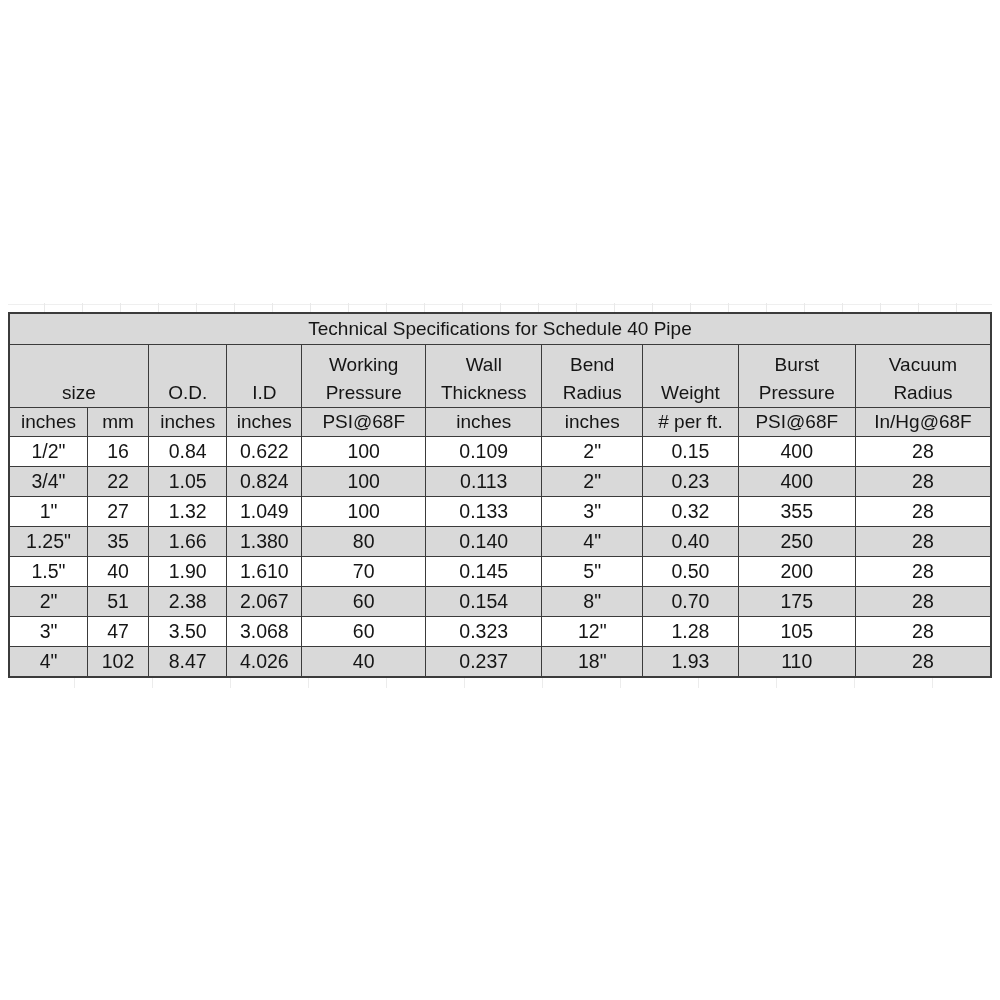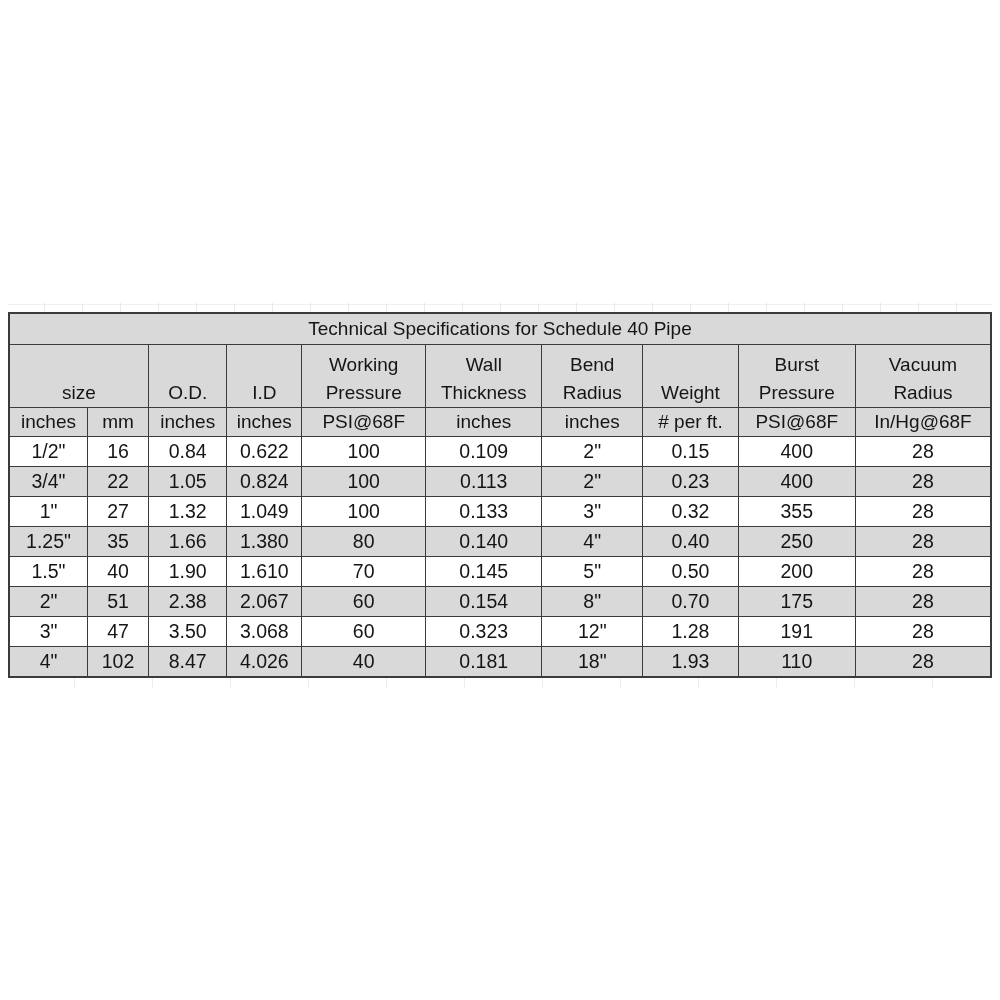--- a/index.html
+++ b/index.html
@@ -214,30 +214,30 @@
           </tr>
           <tr>
             <td>3"</td>
             <td>47</td>
             <td>3.50</td>
             <td>3.068</td>
             <td>60</td>
             <td>0.323</td>
             <td>12"</td>
             <td>1.28</td>
-            <td>191</td>
+            <td>105</td>
             <td>28</td>
           </tr>
           <tr>
             <td>4"</td>
             <td>102</td>
             <td>8.47</td>
             <td>4.026</td>
             <td>40</td>
-            <td>0.181</td>
+            <td>0.237</td>
             <td>18"</td>
             <td>1.93</td>
             <td>110</td>
             <td>28</td>
           </tr>
         </tbody>
     </table>
   </div>
 </div>
 

